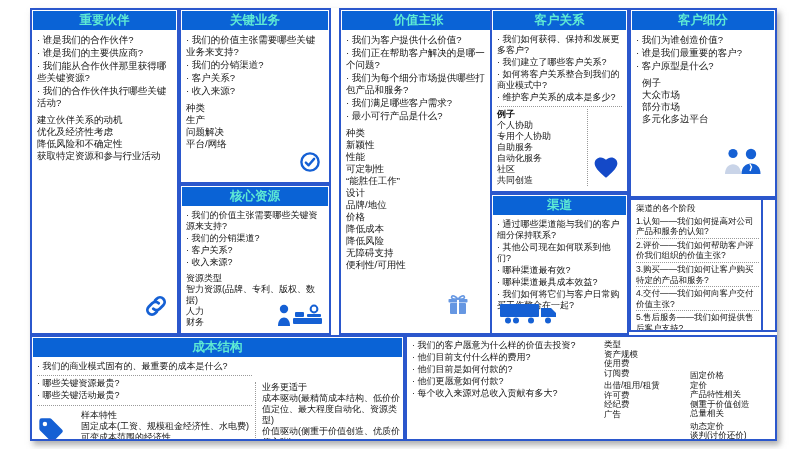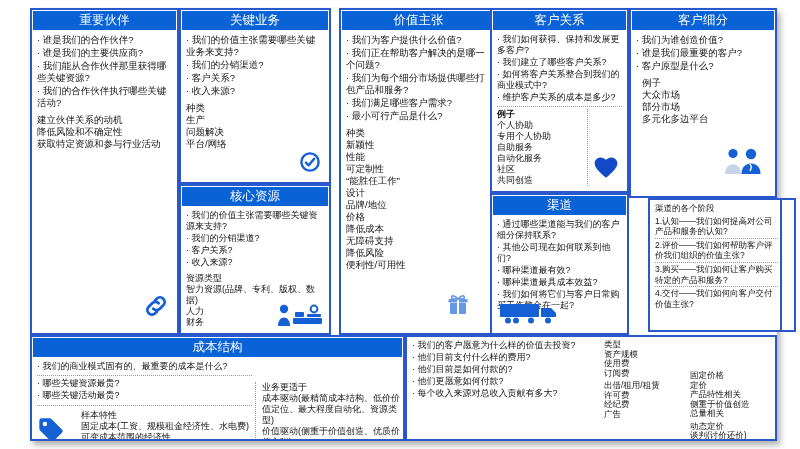--- a/index.html
+++ b/index.html
@@ -5,21 +5,21 @@
   :root{
     --accent:#0a63d6; --border:#2b57cc; --icon:#1560d4; --text:#141414;
   }
   html,body{margin:0;padding:0;background:#f2f2f2;}
   .page{position:relative;width:800px;height:449px;background:#ffffff;
     font-family:"Liberation Sans",sans-serif;color:var(--text);overflow:hidden;}
   .shadow{position:absolute;left:30px;top:8px;width:747px;height:433px;
     box-shadow:3px 4px 6px rgba(110,110,110,.55);background:#fff;}
   .box{position:absolute;background:#fff;border:2px solid var(--border);
     box-sizing:border-box;overflow:hidden;}
-  .hdr{background:var(--accent);color:#ffffff;font-weight:normal;font-size:12.5px;
+  .hdr{background:var(--accent);color:#5eead4;font-weight:bold;font-size:12.5px;
     text-align:center;height:19px;line-height:19px;margin:1px;}
   .content{padding:3px 5px 2px 5px;font-size:9.5px;line-height:12px;}
   .qlist > div{margin-bottom:1px;}
   .qlist > div::before{content:"· ";}
   .nlist{margin-top:5px;}
   .tight .content{font-size:9px;line-height:11px;}
   .xtight .content{font-size:8.5px;line-height:10.6px;}
   .ex-label{font-weight:bold;}
   .icon{position:absolute;}
   .rel-split{display:flex;border-top:1px dotted #999;margin-top:3px;padding-top:2px;}
@@ -54,20 +54,21 @@
     <div class="hdr">重要伙伴</div>
     <div class="content">
       <div class="qlist">
           <div>谁是我们的合作伙伴?</div>
           <div>谁是我们的主要供应商?</div>
           <div>我们能从合作伙伴那里获得哪些关键资源?</div>
           <div>我们的合作伙伴执行哪些关键活动?</div>
         </div>
       <div class="nlist">
           <div>建立伙伴关系的动机</div>
+          <div>优化及经济性考虑</div>
           <div>降低风险和不确定性</div>
           <div>获取特定资源和参与行业活动</div>
         </div>
     </div>
     <div class="icon" style="right:8px;bottom:10px;">
       <svg width="26" height="26" viewBox="0 0 24 24" fill="none" stroke="#1560d4" stroke-width="2.6" stroke-linecap="round">
         <path d="M9.5 14.5a4.2 4.2 0 0 0 6 0l3.2-3.2a4.2 4.2 0 0 0-6-6l-1.6 1.6"></path>
         <path d="M14.5 9.5a4.2 4.2 0 0 0-6 0l-3.2 3.2a4.2 4.2 0 0 0 6 6l1.6-1.6"></path>
       </svg>
     </div>
@@ -138,22 +139,22 @@
       <div class="nlist">
           <div>种类</div>
           <div>新颖性</div>
           <div>性能</div>
           <div>可定制性</div>
           <div>“能胜任工作”</div>
           <div>设计</div>
           <div>品牌/地位</div>
           <div>价格</div>
           <div>降低成本</div>
+          <div>降低风险</div>
           <div>无障碍支持</div>
-          <div>降低风险</div>
           <div>便利性/可用性</div>
         </div>
     </div>
     <div class="icon" style="right:26px;bottom:12px;opacity:.65;">
       <svg width="24" height="24" viewBox="0 0 24 24" fill="#1560d4">
         <rect x="4" y="10" width="16" height="11" rx="1"></rect>
         <rect x="2.5" y="6" width="19" height="3.6" rx="0.8"></rect>
         <rect x="11" y="6" width="2" height="15" fill="#ffffff"></rect>
         <path d="M8 6C6 6 5 4.5 5.8 3.4 6.6 2.3 8.6 2.6 12 6z" fill="none" stroke="#1560d4" stroke-width="1.6"></path>
         <path d="M16 6c2 0 3-1.5 2.2-2.6C17.4 2.3 15.4 2.6 12 6z" fill="none" stroke="#1560d4" stroke-width="1.6"></path>
@@ -236,28 +237,29 @@
       <svg width="42" height="27" viewBox="0 0 42 27">
         <circle cx="12" cy="6.5" r="4.6" fill="#1560d4"></circle>
         <path d="M4 27c0-6.2 3.6-9.8 8-9.8s8 3.6 8 9.8z" fill="#c9d4e8"></path>
         <circle cx="30" cy="7" r="5.2" fill="#1560d4"></circle>
         <path d="M20.5 27c0-6.8 4.2-10.4 9.5-10.4s9.5 3.6 9.5 10.4z" fill="#1560d4"></path>
         <path d="M29 17l1.5 3-1.5 4" stroke="#ffffff" stroke-width="1.4" fill="none"></path>
       </svg>
     </div>
   </div>
 
-  <div class="box xtight" style="left:648px;top:198px;width:148px;height:134px;">
+  <div class="box xtight" style="left:629px;top:198px;width:148px;height:134px;">
     <div class="content" style="padding-right:16px;">
       <div class="phases-title">渠道的各个阶段</div>
       <div class="phases-list">
           <div>1.认知——我们如何提高对公司产品和服务的认知?</div>
           <div>2.评价——我们如何帮助客户评价我们组织的价值主张?</div>
           <div>3.购买——我们如何让客户购买特定的产品和服务?</div>
           <div>4.交付——我们如何向客户交付价值主张?</div>
+          <div>5.售后服务——我们如何提供售后客户支持?</div>
         </div>
     </div>
     <div class="phases-gutter"></div>
   </div>
 
   <div class="box tight" style="left:30px;top:335px;width:375px;height:106px;">
     <div class="hdr">成本结构</div>
     <div class="content" style="position:relative;height:calc(100% - 21px);border-radius:12px;">
       <div class="cost-left">
         <div class="cost-q1 qlist">

